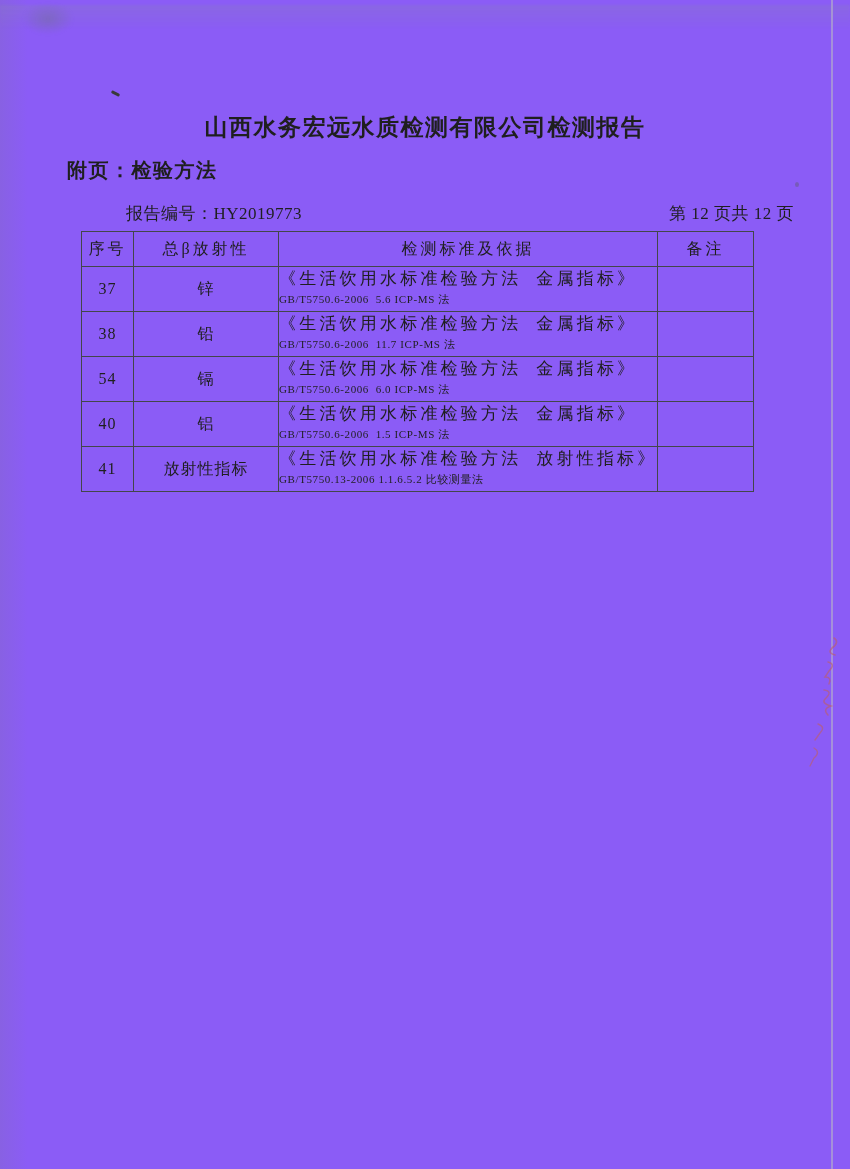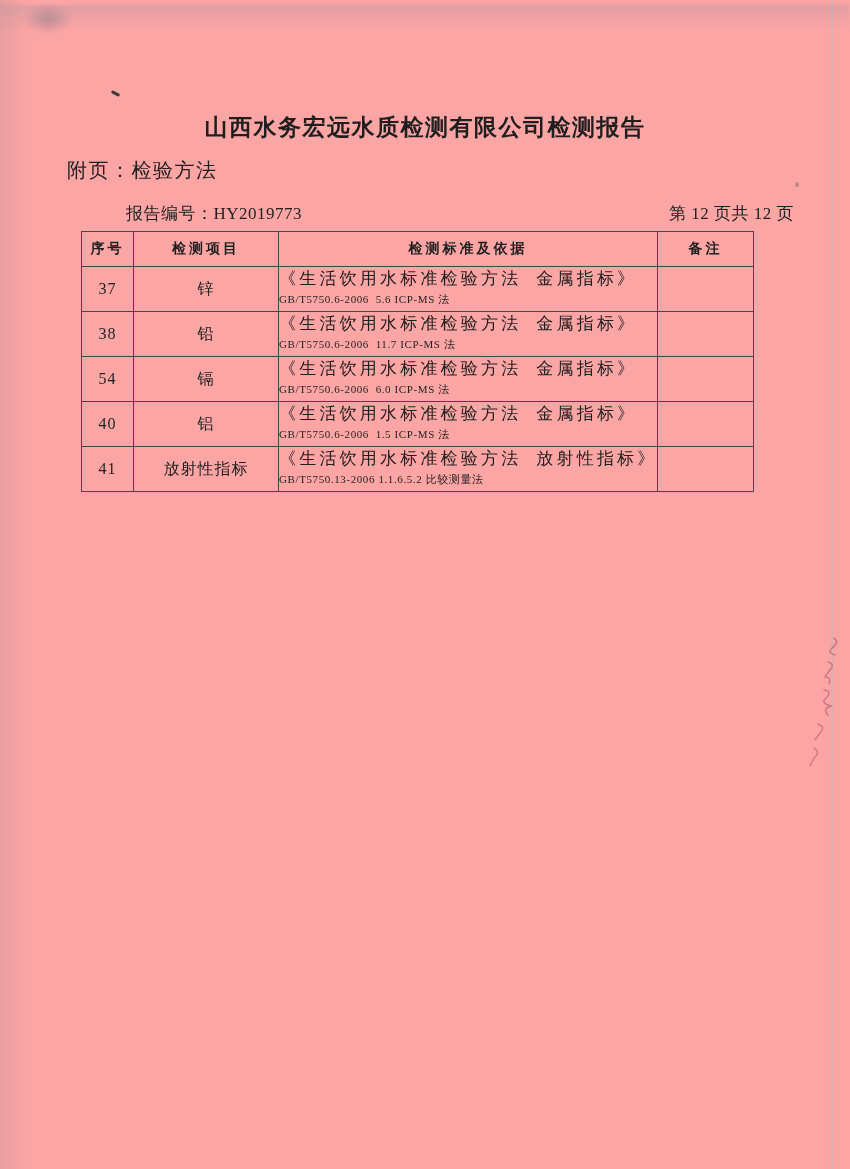--- a/index.html
+++ b/index.html
@@ -3,21 +3,21 @@
 <meta charset="utf-8">
 <style>
   html, body { margin:0; padding:0; background:#ffffff; }
   body {
     width:850px; height:1169px;
     font-family:"Liberation Serif","DejaVu Serif",serif;
     color:#1f1f1f;
   }
   .page {
     position:relative; width:850px; height:1169px;
-    background:#fca5a5; overflow:hidden;
+    background:#8b5cf6; overflow:hidden;
   }
 
   
   .edge-left {
     position:absolute; left:0; top:0; bottom:0; width:28px;
     background:linear-gradient(90deg, rgba(120,122,128,0.16), rgba(120,122,128,0));
   }
   .edge-top {
     position:absolute; left:0; right:0; top:5px; height:23px;
     background:linear-gradient(180deg, rgba(138,143,164,0.22), rgba(138,143,164,0.02));
@@ -46,38 +46,38 @@
   }
 
   
   .doc-title {
     position:absolute; left:0; right:0; top:112px; margin:0;
     text-align:center; font-size:23px; font-weight:bold;
     letter-spacing:1.5px; white-space:nowrap;
   }
   .appendix {
     position:absolute; left:67px; top:157px;
-    font-size:20px; font-weight:normal; letter-spacing:1.5px; white-space:nowrap;
+    font-size:20px; font-weight:bold; letter-spacing:1.5px; white-space:nowrap;
   }
   .meta-row {
     position:absolute; left:82px; top:202px; width:668px;
     display:flex; justify-content:space-between; align-items:baseline;
     font-size:17px; letter-spacing:0.5px;margin-left:44px;
   }
 
   
   table.methods {
     position:absolute; left:81px; top:231px; width:672px;
     border-collapse:collapse; table-layout:fixed;
   }
   table.methods th, table.methods td {
     border:1.4px solid #43464a; padding:0; overflow:hidden;
   }
   table.methods th {
-    height:34px; font-weight:bold; font-size:14px;
+    height:34px; font-weight:normal; font-size:16px;
     letter-spacing:3px; text-align:center;
   }
   table.methods td { height:44px; }
   td.c-no   { text-align:center; font-size:16px; letter-spacing:1px; }
   td.c-item { text-align:center; font-size:16px; letter-spacing:1px; }
   td.c-std  { padding:2px 4px 2px 8px; vertical-align:middle; }
   td.c-remark { }
   .std1 { font-size:17px; letter-spacing:3.2px; white-space:pre; line-height:20px; }
   .std2 { font-size:11px;  letter-spacing:0.6px; white-space:pre; line-height:20px; }
 </style>
@@ -112,21 +112,21 @@
   <table class="methods">
     <colgroup>
       <col style="width:52px">
         <col style="width:145px">
         <col style="width:379px">
         <col style="width:96px">
     </colgroup>
     <thead>
       <tr>
         <th>序号</th>
-        <th>检测项目</th>
+        <th>总β放射性</th>
         <th>检测标准及依据</th>
         <th>备注</th>
       </tr>
     </thead>
     <tbody>
       <tr>
         <td class="c-no">37</td>
         <td class="c-item">锌</td>
         <td class="c-std">
           <div class="std1">《生活饮用水标准检验方法  金属指标》</div>

